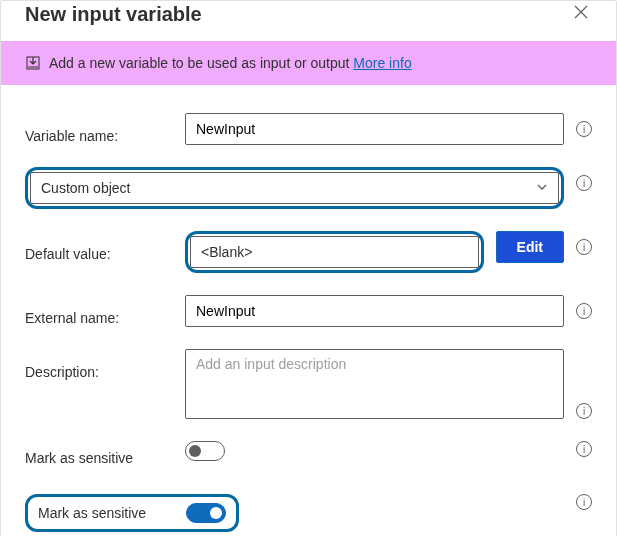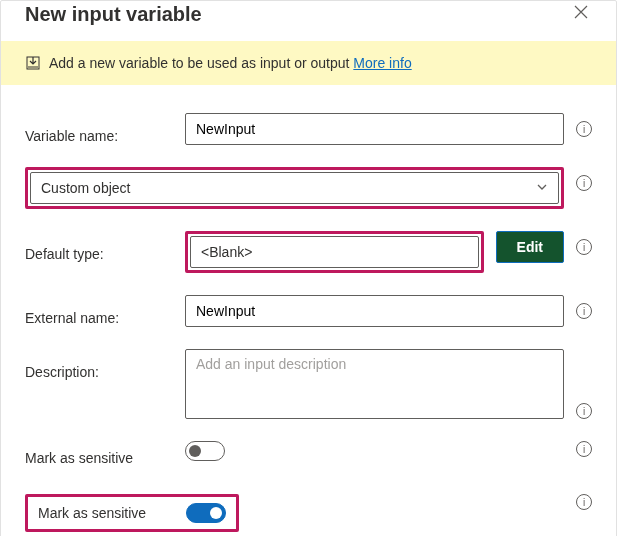--- a/index.html
+++ b/index.html
@@ -1,46 +1,46 @@
 <!DOCTYPE html>
 <html><head>
   <meta charset="utf-8">
   <style>
     * { box-sizing: border-box; margin: 0; padding: 0; }
     body { font-family: "Segoe UI", -apple-system, sans-serif; font-size: 14px; color: #323130; background: #fff; width: 617px; }
     .dialog { border: 1px solid #e1e1e1; border-radius: 2px; }
     .header { display: flex; align-items: center; justify-content: space-between; padding: 0 24px 14px; }
     .title { font-size: 20px; font-weight: 600; }
     .close-btn { background: none; border: none; cursor: pointer; font-size: 16px; color: #605e5c; padding: 4px; }
-    .info-banner { background: #fef9c3; padding: 14px 24px; display: flex; align-items: center; gap: 8px; }
+    .info-banner { background: #f0abfc; padding: 14px 24px; display: flex; align-items: center; gap: 8px; }
     .info-banner-icon { width: 16px; height: 16px; flex-shrink: 0; }
     .info-banner-text { font-size: 14px; color: #323130; }
     .info-link { color: #0f6cbd; text-decoration: underline; cursor: pointer; }
     .form-body { padding: 28px 24px 18px; }
     .row { display: flex; align-items: flex-start; margin-bottom: 22px; }
     .row.toggle-row { align-items: flex-start; margin-bottom: 28px; }
     .label { width: 160px; flex-shrink: 0; font-size: 14px; padding-top: 6px; margin-top: 9px; }
     .toggle-row .label { padding-top: 0; }
     .field { flex: 1; display: flex; align-items: flex-start; gap: 12px; }
     .field.stretch { align-items: flex-end; }
     .input, .select, .textarea { width: 100%; border: 1px solid #605e5c; border-radius: 2px; padding: 6px 10px; font-family: inherit; font-size: 14px; background: #fff; }
     .input { height: 32px; }
     .select { height: 32px; display: flex; align-items: center; justify-content: space-between; cursor: pointer; }
     .textarea { height: 70px; resize: none; }
     .textarea::placeholder { color: #a19f9d; }
     .default-value-box { height: 32px; display: flex; align-items: center; padding: 0 10px; border: 1px solid #605e5c; border-radius: 2px; flex: 1; text-align: center; }
-    .edit-btn { background: #14532d; color: #fff; border: 1px solid #0f6cbd; border-radius: 2px; height: 32px; padding: 0 20px; font-size: 14px; font-weight: 600; cursor: pointer; }
+    .edit-btn { background: #1d4ed8; color: #fff; border: 1px solid #0f6cbd; border-radius: 2px; height: 32px; padding: 0 20px; font-size: 14px; font-weight: 600; cursor: pointer; }
     .info-icon { width: 16px; height: 16px; border: 1px solid #605e5c; border-radius: 50%; display: inline-flex; align-items: center; justify-content: center; font-size: 10px; color: #605e5c; flex-shrink: 0; margin-top: 8px; cursor: default; }
     .toggle-row .info-icon { margin-top: 0; margin-left: auto; }
     .toggle { width: 40px; height: 20px; border-radius: 10px; position: relative; cursor: pointer; }
     .toggle.off { border: 1px solid #605e5c; background: #fff; }
     .toggle.off .knob { position: absolute; left: 3px; top: 3px; width: 12px; height: 12px; border-radius: 50%; background: #605e5c; }
     .toggle.on { border: 1px solid #0f6cbd; background: #0f6cbd; }
     .toggle.on .knob { position: absolute; right: 3px; top: 3px; width: 12px; height: 12px; border-radius: 50%; background: #fff; }
-    .hl-red { border: 3px solid #be185d; border-radius: 2px; padding: 2px; }
+    .hl-red { border: 3px solid #0369a1; border-radius: 12px; padding: 2px; }
     .hl-red-inline { display: inline-block; }
     .chev { font-size: 12px; color: #605e5c; }
   </style>
 </head>
 <body>
 
 <div class="dialog">
 
   <div class="header">
     <div class="title">New input variable</div>
@@ -81,21 +81,21 @@
                   <path d="M2 4 L6 8 L10 4" stroke="#605e5c" stroke-width="1.3" fill="none"></path>
                 </svg>
             </span>
           </div>
         </div>
         <span class="info-icon">i</span>
       </div>
     </div>
 
     <div class="row">
-      <div class="label">Default type:</div>
+      <div class="label">Default value:</div>
       <div class="field">
         <div class="hl-red" style="flex:1; max-width:340px;">
           <div class="default-value-box">
             <span>&lt;Blank&gt;</span>
           </div>
         </div>
         <button class="edit-btn">Edit</button>
         <span class="info-icon">i</span>
       </div>
     </div>

